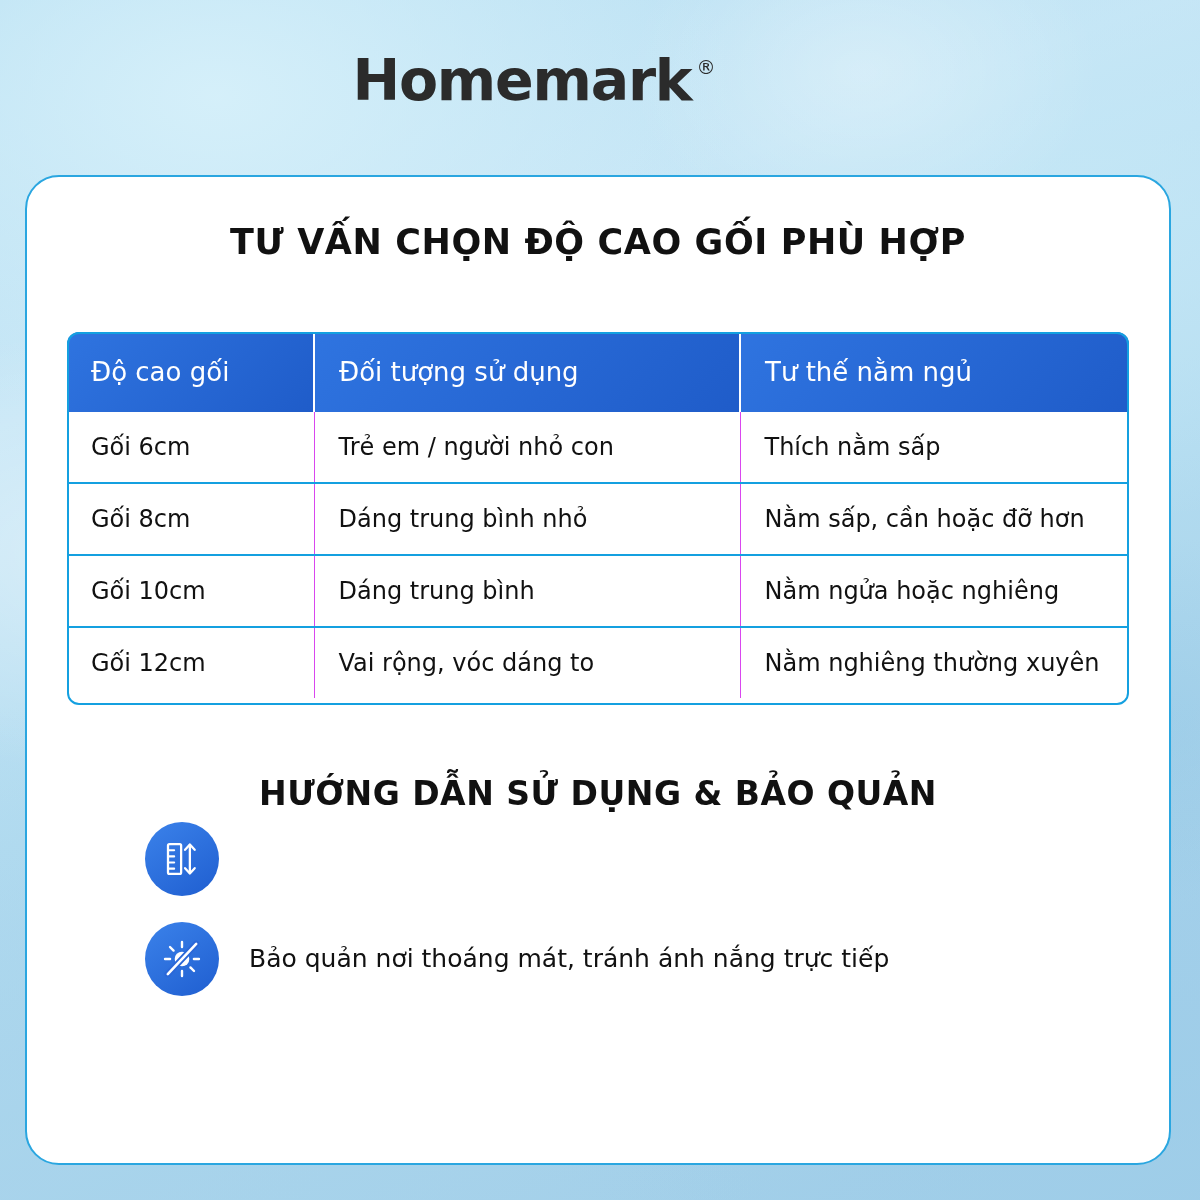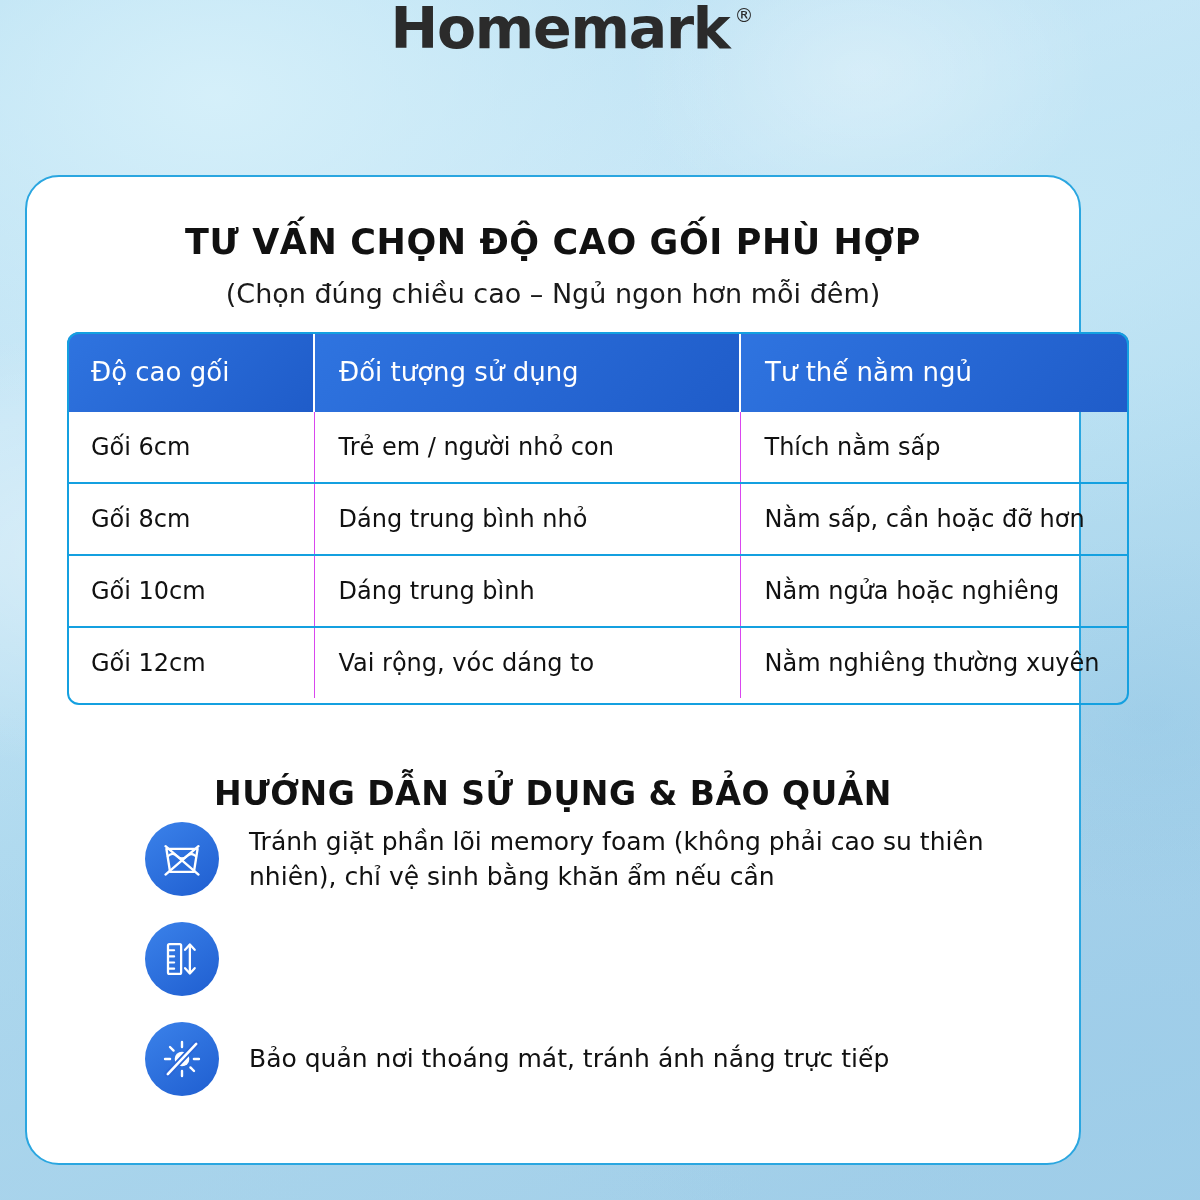--- a/index.html
+++ b/index.html
@@ -37,22 +37,22 @@
   }
 
   
   #logo-wrap {
     position: absolute;
     top: 0;
     left: 0;
     width: 1068px;
     height: 160px;
     display: flex;
+    align-items: center;
     justify-content: center;
-    padding-left: 38px;
   }
   #logo {
     display: flex;
     align-items: flex-start;
     color: #2b2b2b;
   }
   #logo-text {
     font-family: "DejaVu Sans", sans-serif;
     font-size: 57px;
     font-weight: 700;
@@ -66,21 +66,21 @@
     margin-left: 5px;
     margin-top: 6px;
     color: #2b2b2b;
   }
 
   
   #card {
     position: absolute;
     left: 25px;
     top: 175px;
-    width: 1056px;
+    width: 1146px;
     height: 990px;
     box-sizing: border-box;
     background: #ffffff;
     border: 2px solid #2aa6e0;
     border-radius: 34px;
   }
 
   
   #main-title {
     margin: 45px 0 0 0;
@@ -199,21 +199,20 @@
 <div id="logo-wrap">
   <div id="logo">
     <span id="logo-text">Homemark</span>
     <span id="logo-reg">®</span>
   </div>
 </div>
 
 <div id="card">
 
   <h1 id="main-title">TƯ VẤN CHỌN ĐỘ CAO GỐI PHÙ HỢP</h1>
-  <p id="sub-title">(Chọn đúng chiều cao – Ngủ ngon hơn mỗi đêm)</p>
 
   <table id="pillow-table">
     <thead>
       <tr>
         <th class="col-h">Độ cao gối</th>
         <th class="col-u">Đối tượng sử dụng</th>
         <th>Tư thế nằm ngủ</th>
       </tr>
     </thead>
     <tbody>
@@ -238,32 +237,20 @@
         <td>Nằm nghiêng thường xuyên</td>
       </tr>
     </tbody>
   </table>
   <div id="table-frame"></div>
 
   <h2 id="care-title">HƯỚNG DẪN SỬ DỤNG &amp; BẢO QUẢN</h2>
 
   <div id="care-list">
 
-    <div class="care-item" id="care-item-0">
-      <span class="care-icon">
-        <svg width="44" height="44" viewBox="0 0 48 48" fill="none" aria-hidden="true">
-          <path d="M7 13 H41 L37 38 H11 Z" stroke="#ffffff" stroke-width="2.6" stroke-linejoin="round" fill="none"></path>
-          <path d="M8.6 21 C12 17.6 15.4 17.6 18.8 21 C22.2 24.4 25.6 24.4 29 21
-                   C32.4 17.6 35.8 17.6 39.2 21" stroke="#ffffff" stroke-width="2.6" stroke-linecap="round" fill="none"></path>
-          <path d="M6 10 L42 41" stroke="#ffffff" stroke-width="2.6" stroke-linecap="round"></path>
-          <path d="M42 10 L6 41" stroke="#ffffff" stroke-width="2.6" stroke-linecap="round"></path>
-        </svg>
-      </span>
-      <span class="care-text">Tránh giặt phần lõi memory foam (không phải cao su thiên nhiên), chỉ vệ sinh bằng khăn ẩm nếu cần</span>
-    </div>
 
     <div class="care-item" id="care-item-1">
       <span class="care-icon">
         <svg width="42" height="42" viewBox="0 0 48 48" fill="none" aria-hidden="true">
           <rect x="8" y="7" width="15" height="34" rx="1.6" stroke="#ffffff" stroke-width="2.6" fill="none"></rect>
           <path d="M8 14 H15" stroke="#ffffff" stroke-width="2.4" stroke-linecap="round"></path>
           <path d="M8 21 H15" stroke="#ffffff" stroke-width="2.4" stroke-linecap="round"></path>
           <path d="M8 28 H15" stroke="#ffffff" stroke-width="2.4" stroke-linecap="round"></path>
           <path d="M8 35 H15" stroke="#ffffff" stroke-width="2.4" stroke-linecap="round"></path>
           <path d="M33 8 V40" stroke="#ffffff" stroke-width="2.6" stroke-linecap="round"></path>

